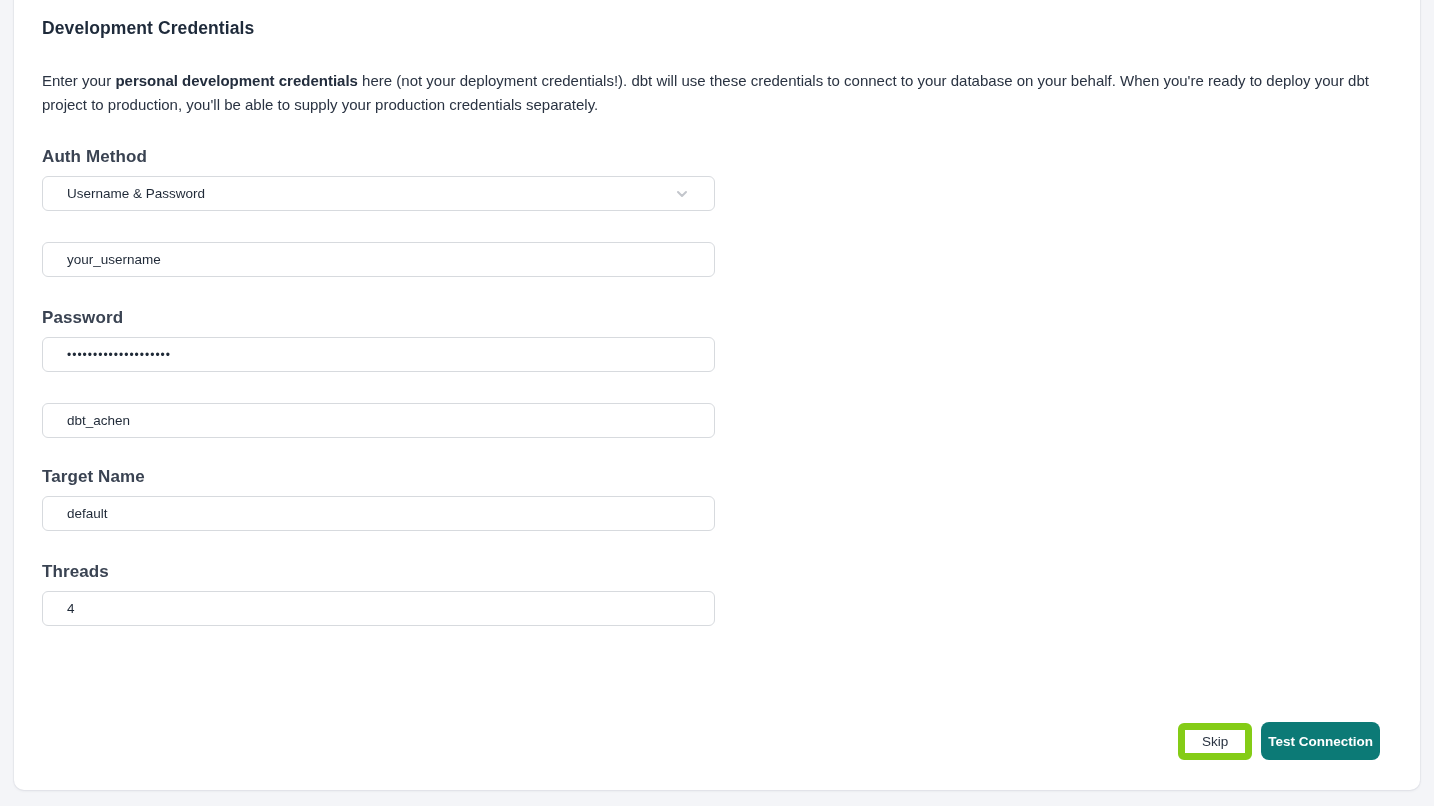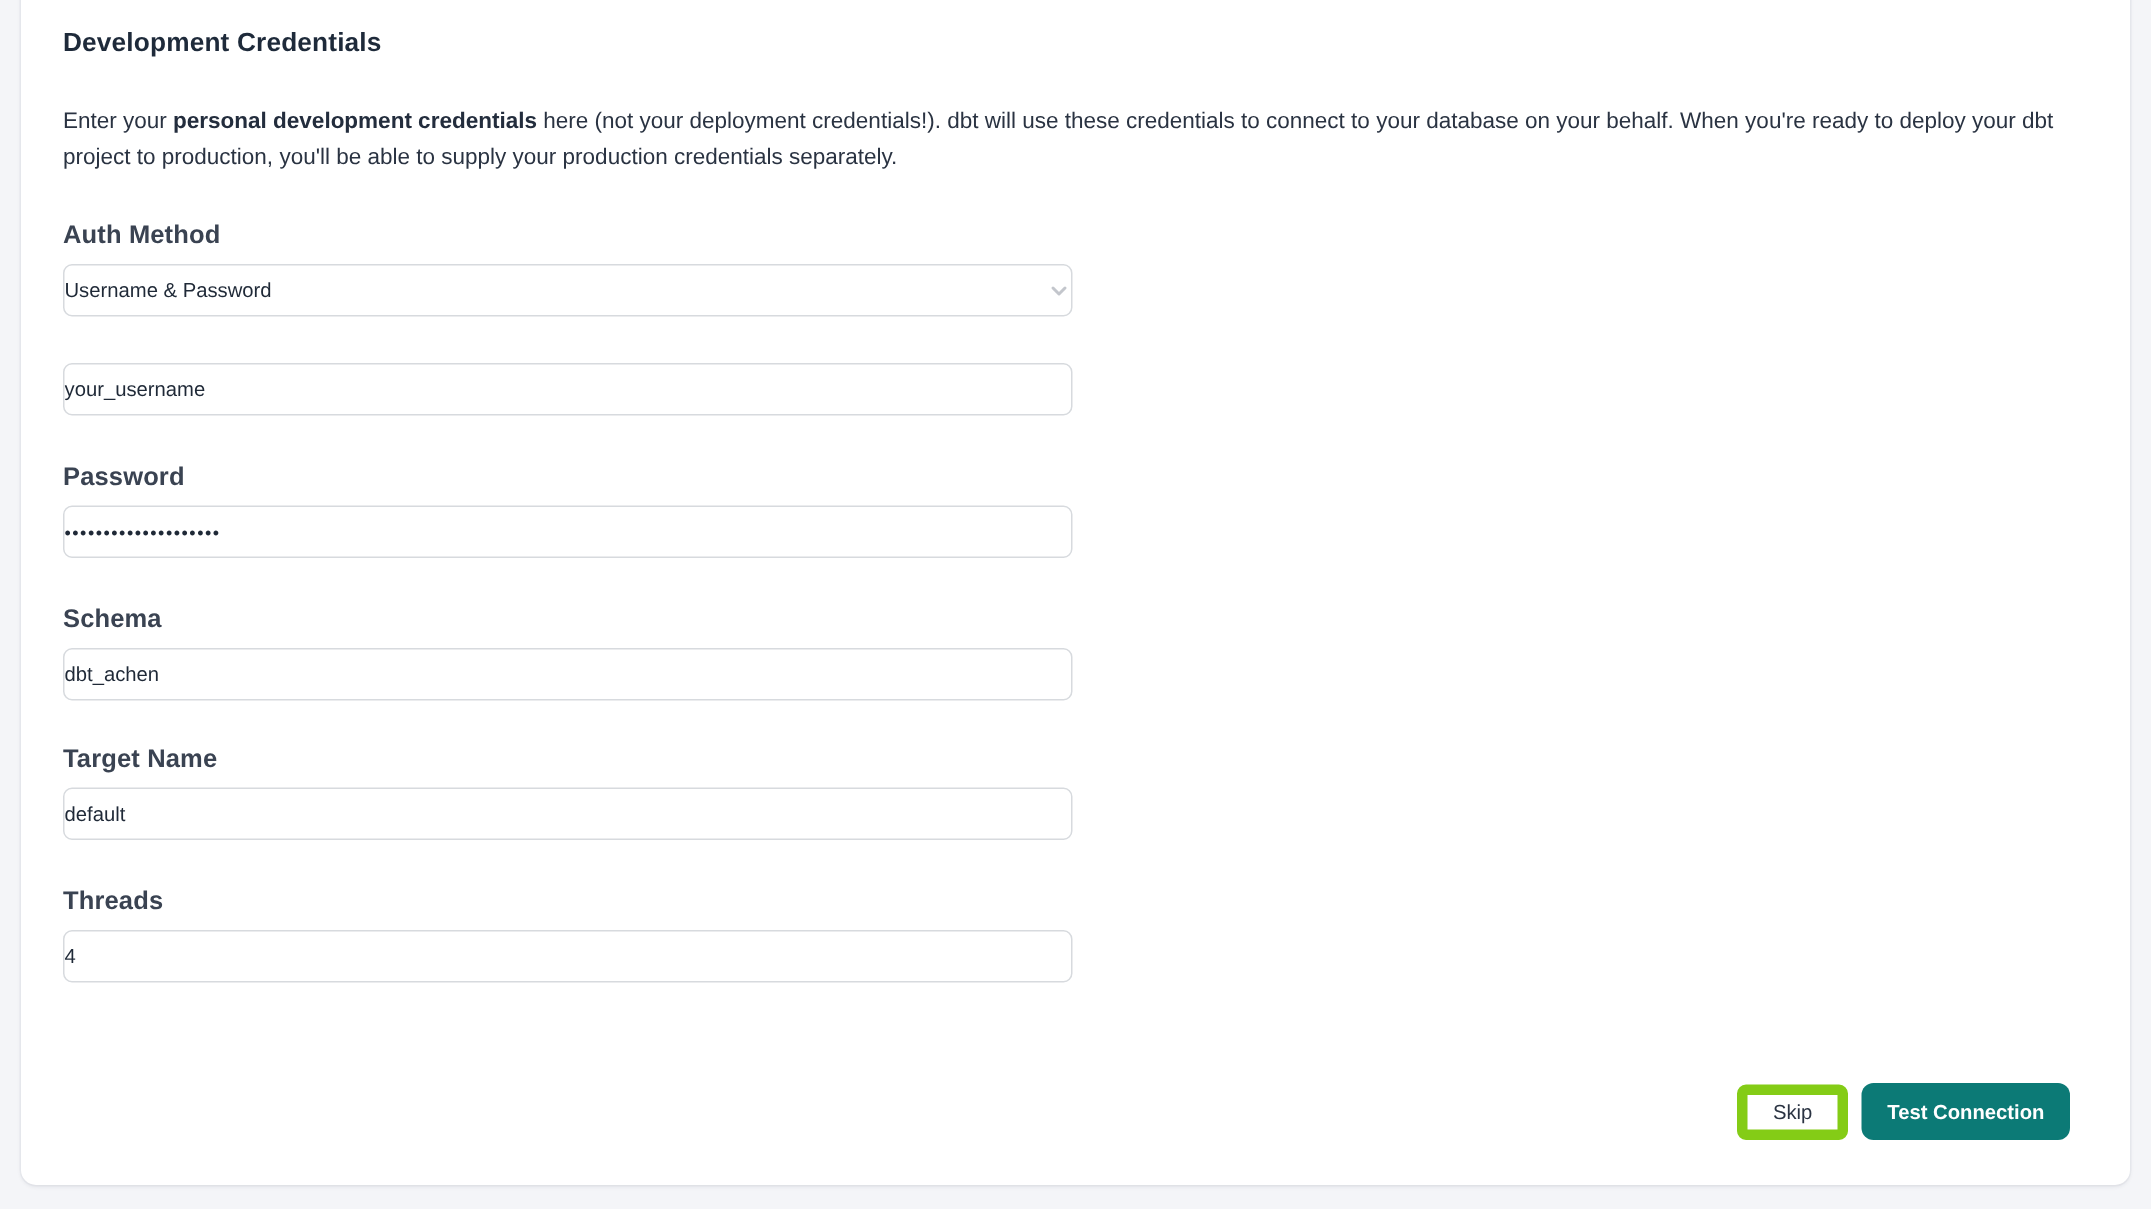--- a/index.html
+++ b/index.html
@@ -49,21 +49,21 @@
   }
   .text-input, .select {
     width: 673px;
     height: 35px;
     border: 1px solid #d7dade;
     border-radius: 6px;
     background: #ffffff;
     font-family: "Liberation Sans", sans-serif;
     font-size: 13.5px;
     color: #1f2937;
-    padding: 0 0;
+    padding: 0 24px;
     outline: none;
   }
   .select {
     display: flex;
     align-items: center;
     justify-content: space-between;
     cursor: pointer;
   }
   .select .select-value { color: #1f2937; }
   .select .chevron { display: flex; align-items: center; }
@@ -92,21 +92,21 @@
     height: 37px;
     padding: 0 17px;
     background: #ffffff;
     border: 7px solid #84cc16;
     border-radius: 6px;
     font-size: 13.5px;
     color: #2a3342;
   }
   .btn-primary {
     height: 38px;
-    padding: 0 17px;
+    padding: 0 7px;
     background: #0c7a76;
     border: none;
     border-radius: 8px;
     font-size: 13.5px;
     font-weight: bold;
     color: #ffffff;
   }
 </style>
 </head>
 <body>
@@ -133,21 +133,20 @@
     <div class="field">
       <input class="text-input" type="text" value="your_username" style="">
     </div>
 
     <div class="field">
       <label>Password</label>
       <input class="text-input password-input" type="text" value="••••••••••••••••••••" style="">
     </div>
 
     <div class="field field-schema">
-      <label>Schema</label>
       <input class="text-input" type="text" value="dbt_achen" style="">
     </div>
 
     <div class="field">
       <label>Target Name</label>
       <input class="text-input" type="text" value="default" style="">
     </div>
 
     <div class="field">
       <label>Threads</label>

